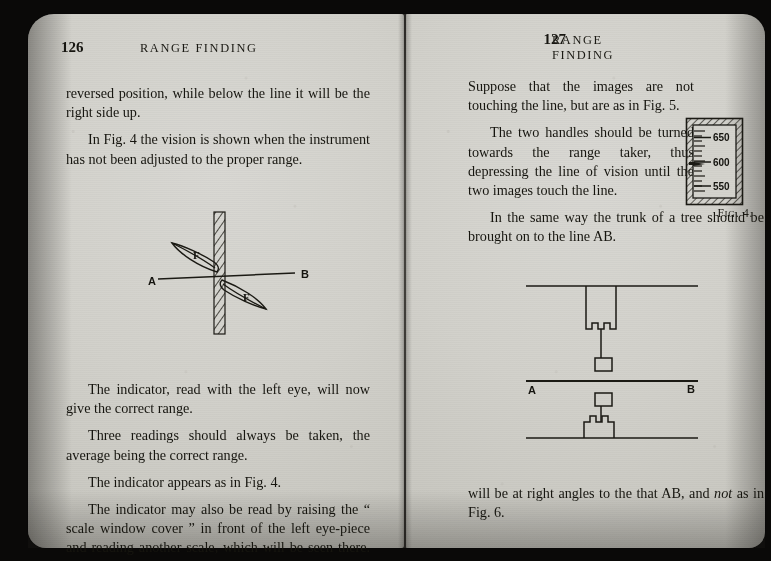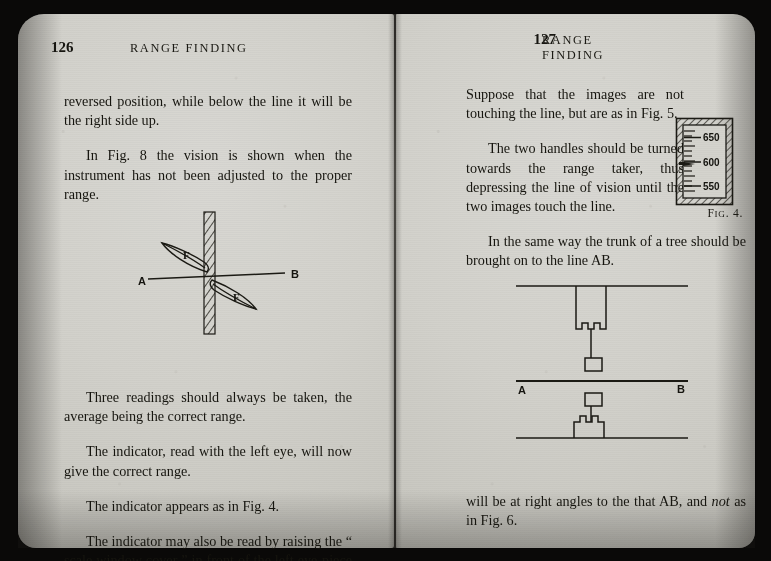--- a/index.html
+++ b/index.html
@@ -30,21 +30,21 @@
     background:
       repeating-linear-gradient(0deg, rgba(0,0,0,.035) 0 1px, rgba(255,255,255,.02) 1px 2px);
     mix-blend-mode: multiply;
     opacity:.55;
     z-index: 40;
   }
 
   
   .book {
     position: absolute;
-    left: 18px;
+    left: 28px;
     top: 14px;
     width: 591px;
     height: 534px;
   }
 
   .page {
     position: absolute;
     top: 0;
     height: 534px;
     background:
@@ -143,21 +143,21 @@
     font-size: 15px;
     font-weight: bold;
     color: #161510;
   }
 
   .rh-left   { left: 112px; top: 27px; }
   .folio-left{ left: 33px;  top: 25px; }
   .rh-right  { left: 524px; top: 19px; }
   .folio-right{ right: 53px; top: 17px; }
 
-  p { margin: 16px; text-indent: 1.55em; font-family: Liberation Serif, serif; }
+  p { margin: 8px; text-indent: 1.55em; font-family: Liberation Serif, serif; }
   p.noindent { text-indent: 0; }
   .ital { font-style: italic; }
 
   .blur { filter: blur(.28px); }
 
   
   .fig-cap {
     font-size: 11.6px;
     letter-spacing: .7px;
     text-align: right;
@@ -215,21 +215,21 @@
     <div class="page page-left">
       <div class="edge-shade-l"></div>
       <div class="edge-shade-b"></div>
     </div>
 
     <div class="folio folio-left blur">126</div>
     <div class="running-head rh-left blur">RANGE FINDING</div>
 
     <div class="col col-left blur">
       <p class="noindent">reversed position, while below the line it will be the right side up.</p>
-      <p>In Fig. 8 the vision is shown when the instrument has not been adjusted to the proper range.</p>
+      <p>In Fig. 4 the vision is shown when the instrument has not been adjusted to the proper range.</p>
     </div>
 
     <div id="fig3" class="blur">
       <svg width="200" height="128" viewBox="0 0 200 128">
         <defs>
           <pattern id="hatchpost" width="6" height="6" patternUnits="userSpaceOnUse" patternTransform="rotate(35)">
             <line x1="0" y1="0" x2="0" y2="6" stroke="#1b1a14" stroke-width="1.5"></line>
           </pattern>
         </defs>
 
@@ -244,22 +244,22 @@
         <path d="M130 99 C114 91 98 82 87 74" class="ink" stroke-width="1.3"></path>
 
         <text x="57" y="49" class="lbl-serif">F</text>
         <text x="107" y="91" class="lbl-serif">F</text>
         <text x="12" y="75" class="lbl">A</text>
         <text x="165" y="68" class="lbl">B</text>
       </svg>
     </div>
 
     <div class="col col-left blur" style="top:358px;">
+      <p>The indicator, read with the left eye, will now give the correct range.</p>
       <p>Three readings should always be taken, the average being the correct range.</p>
-      <p>The indicator, read with the left eye, will now give the correct range.</p>
       <p>The indicator appears as in Fig. 4.</p>
       <p>The indicator may also be read by raising the “ scale window cover ” in front of the left eye-piece and reading another scale, which will be seen there.  Thus a second person is able to read the range.</p>
     </div>
 
     <div class="page page-right">
       <div class="edge-shade-r"></div>
       <div class="edge-shade-b"></div>
     </div>
 
     <div class="running-head rh-right blur">RANGE FINDING</div>

